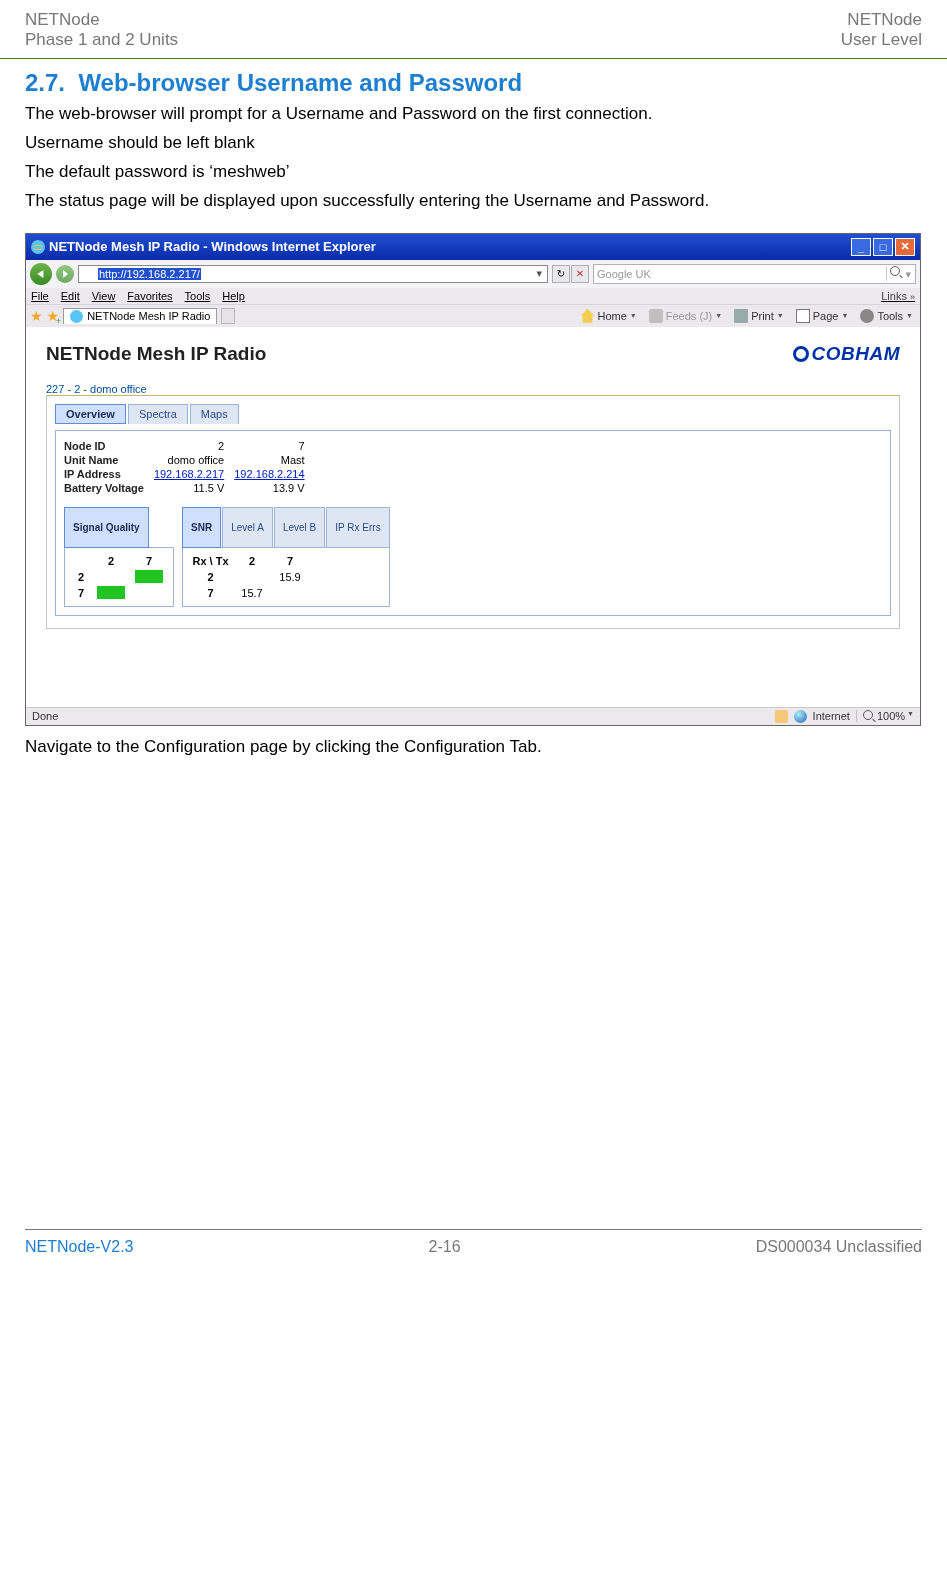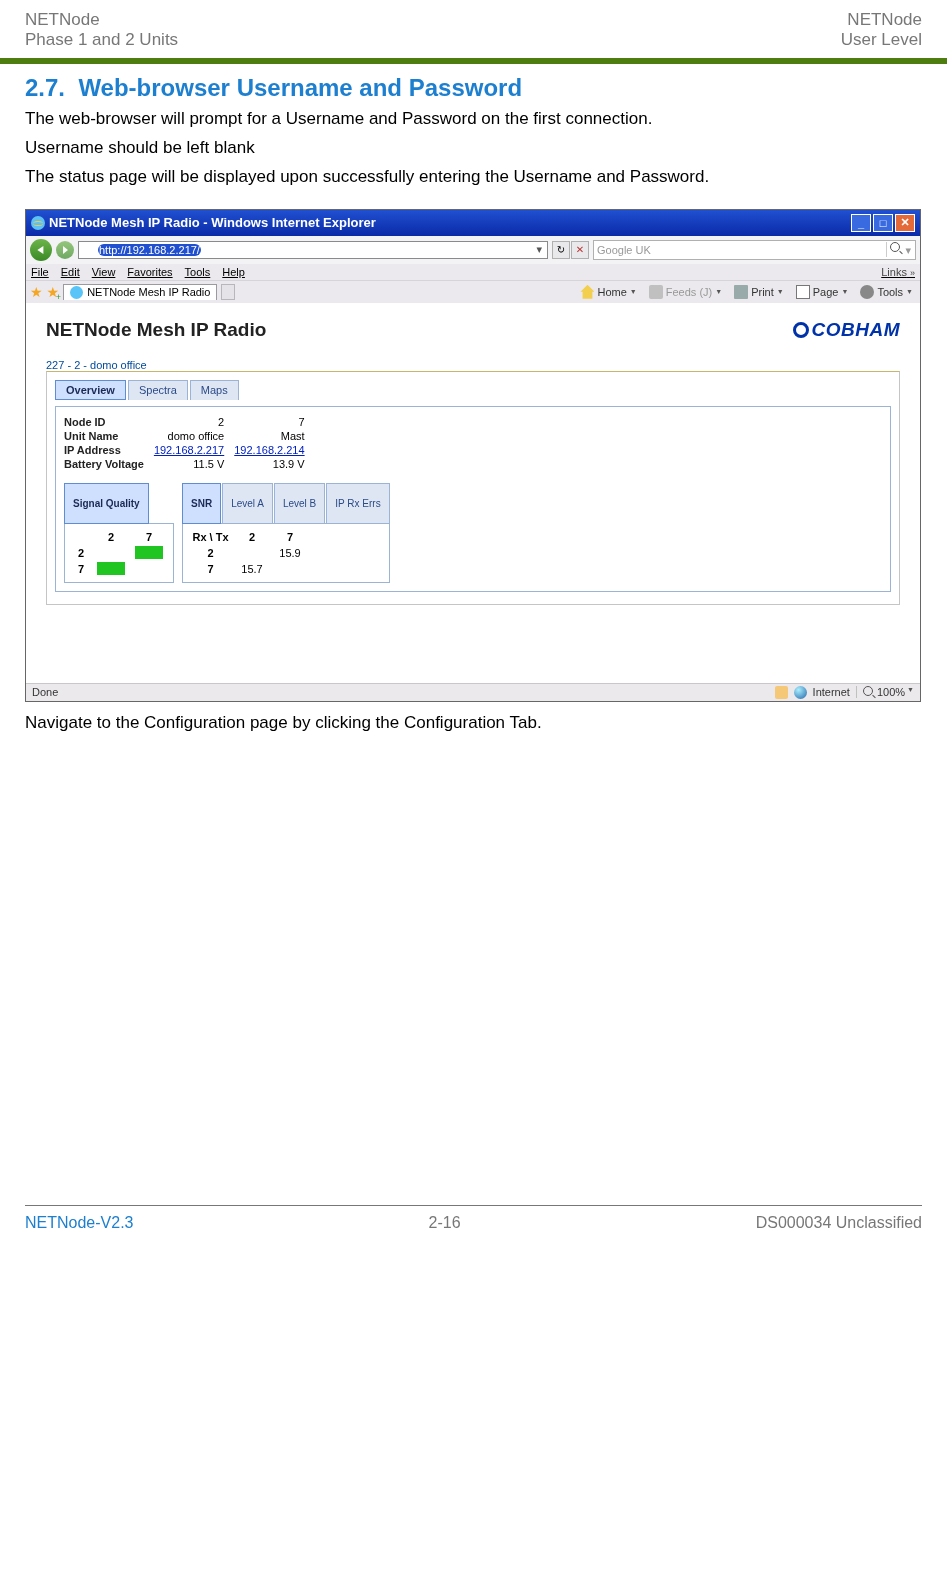--- a/index.html
+++ b/index.html
@@ -7,21 +7,21 @@
     font-family: Verdana, Arial, sans-serif;
     background: #fff;
     width: 947px;
     font-size: 15px;
     color: #000;
   }
   .page-header {
     display: flex;
     justify-content: space-between;
     padding: 10px 25px 8px 25px;
-    border-bottom: 6px solid #4d7c0f;
+    border-bottom: 1px solid #4d7c0f;
     color: #777;
     font-size: 17px;
   }
   .page-header .right { text-align: right; }
   .content { padding: 10px 25px 0 25px; }
   h2 {
     color: #1c7fcf;
     font-weight: bold;
     font-size: 24px;
     margin-bottom: 6px;
@@ -60,21 +60,21 @@
     gap:4px;
   }
   .navbtn {
     width:22px;height:22px;border-radius:50%;background:linear-gradient(#6db44a,#3a8a25);position:relative;
   }
   .navbtn.fwd{width:18px;height:18px;opacity:.7;}
   .navbtn:before{content:'';position:absolute;left:50%;top:50%;transform:translate(-60%,-50%);border-top:4px solid transparent;border-bottom:4px solid transparent;border-right:6px solid #fff;}
   .navbtn.fwd:before{transform:translate(-40%,-50%);border-right:none;border-left:5px solid #fff;}
   .urlbox{flex:0 0 470px;border:1px solid #8a8a8a;background:#fff;display:flex;align-items:center;padding:1px 2px;font-size:11px;}
   .urlbox .ieic{width:14px;height:14px;background:#fff;display:inline-block;margin-right:3px;}
-  .urlbox .sel{background:#2050d0;color:#fff;padding:0 1px;border-radius:6px;}
+  .urlbox .sel{background:#2050d0;color:#fff;padding:0 1px;}
   .urlbox .drop{margin-left:auto;color:#555;padding:0 3px;}
   .refresh-stop{display:flex;gap:1px;}
   .rs-btn{width:18px;height:18px;border:1px solid #b0b0b0;background:#e9e9ec;display:flex;align-items:center;justify-content:center;font-size:10px;}
   .searchbox{flex:1;border:1px solid #b0b0b0;background:#fff;display:flex;align-items:center;padding:1px 1px 1px 3px;color:#999;height:20px;}
   .searchbox .magwrap{margin-left:auto;border-left:1px solid #ccc;padding:0 3px;}
   .menubar{background:#ebe9ed;padding:2px 5px;font-size:11px;color:#000;display:flex;gap:12px;text-decoration:underline;}
   .menubar .links{margin-left:auto;color:#444;}
   .cmdbar{background:#ebe9ed;padding:3px 4px;display:flex;align-items:center;font-size:11px;border-top:1px solid #d6d3d9;}
   .tabhead{display:flex;align-items:center;gap:4px;}
   .star{color:#f5a623;font-size:14px;}
@@ -155,20 +155,21 @@
     <div>User Level</div>
   </div>
 </div>
 
 <div class="content">
   <h2>
     <span class="h2num">2.7.</span>&nbsp;&nbsp;<span>Web-browser Username and Password</span>
   </h2>
   <p class="bodytext">The web-browser will prompt for a Username and Password on the first connection.</p>
   <p class="bodytext">Username should be left blank</p>
+  <p class="bodytext">The default password is ‘meshweb’</p>
   <p class="bodytext">The status page will be displayed upon successfully entering the Username and Password.</p>
 
   <div class="screenshot">
     <div class="titlebar">
       <div class="titlebar-left">
         <span class="ie-icon"></span>
         <span>NETNode Mesh IP Radio - Windows Internet Explorer</span>
       </div>
       <div class="winbtns">
         <div class="winbtn min">_</div>

